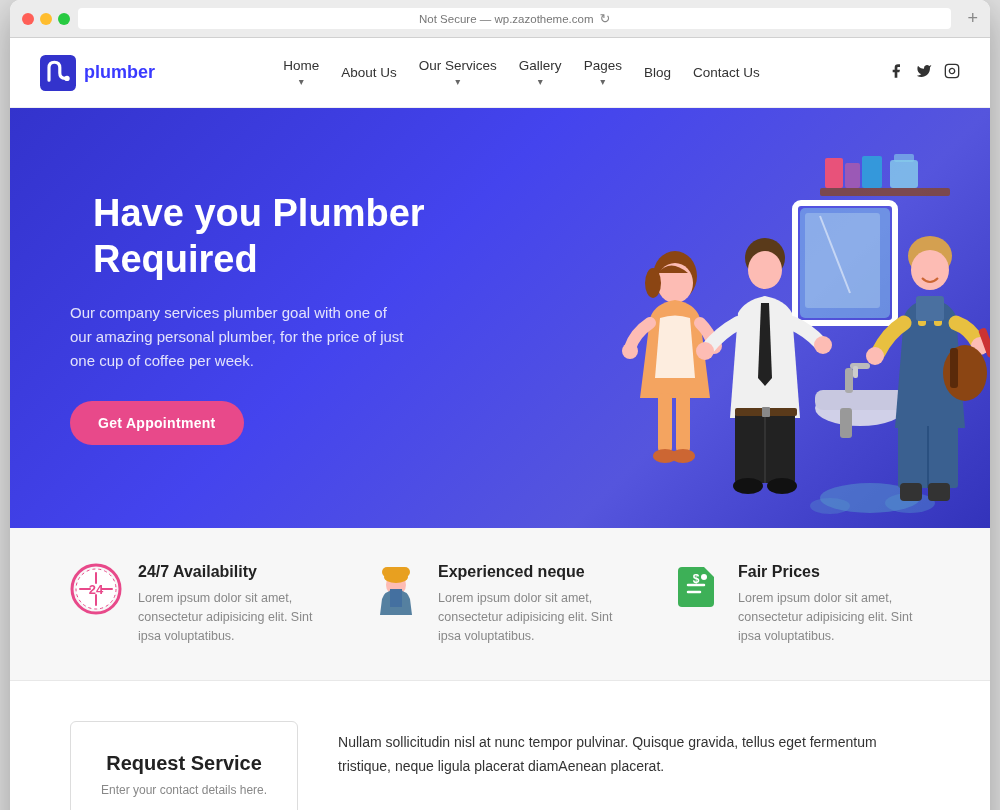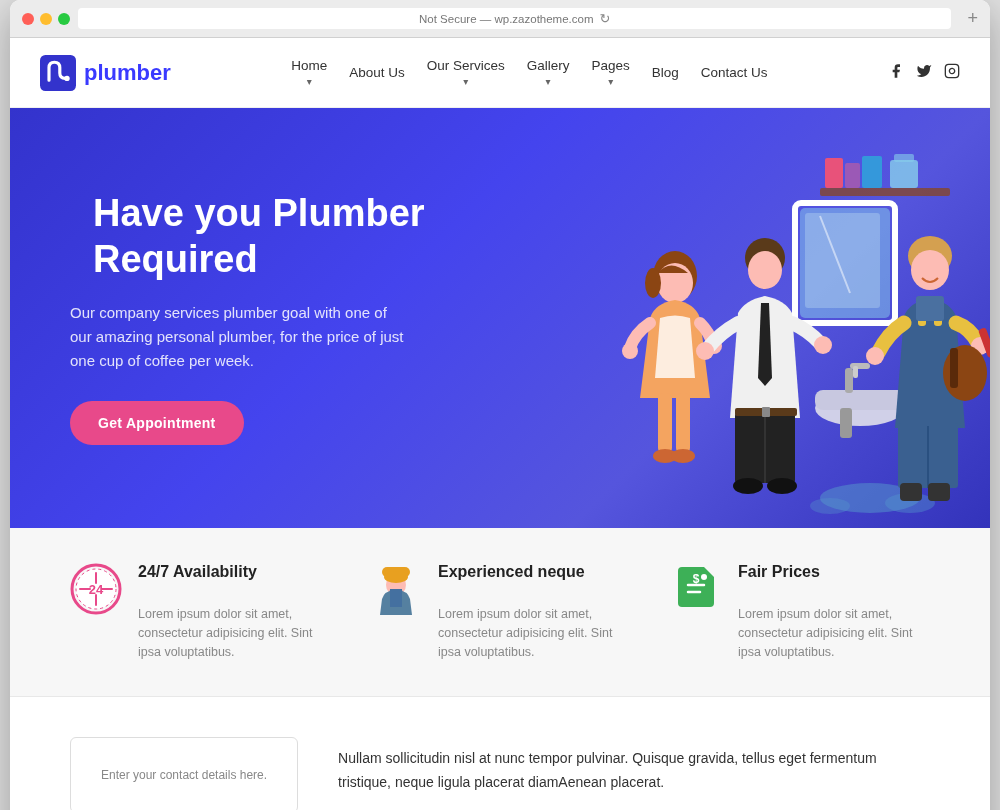--- a/index.html
+++ b/index.html
@@ -52,21 +52,21 @@
       align-items: center;
       justify-content: space-between;
       height: 70px;
       border-bottom: 1px solid #f0f0f0;
     }
     .logo {
       display: flex;
       align-items: center;
       gap: 8px;
       color: #3a3aff;
-      font-size: 22px;
+      font-size: 18px;
       font-weight: 700;
       text-decoration: none;
     }
     .logo-icon {
       width: 36px;
       height: 36px;
     }
     .nav-links {
       display: flex;
       align-items: center;
@@ -171,21 +171,21 @@
       height: 52px;
       flex-shrink: 0;
       display: flex;
       align-items: center;
       justify-content: center;
     }
     .feature-text h3 {
       font-size: 16px;
       font-weight: 700;
       color: #222;
-      margin-bottom: 24px;
+      margin-bottom: 8px;
     }
     .feature-text p {
       font-size: 12.5px;
       color: #888;
       line-height: 1.5;
     }
     
     
     .bottom-section {
       background: #fff;
@@ -478,18 +478,19 @@
       <div class="feature-text">
         <h3>Fair Prices</h3>
         <p>Lorem ipsum dolor sit amet, consectetur adipisicing elit. Sint ipsa voluptatibus.</p>
       </div>
     </div>
 
   </div>
 
   <div class="bottom-section">
     <div class="request-service-box">
+      <h2>Request Service</h2>
       <p>Enter your contact details here.</p>
     </div>
     <div class="bottom-text">Nullam sollicitudin nisl at nunc tempor pulvinar. Quisque gravida, tellus eget fermentum tristique, neque ligula placerat diamAenean placerat.</div>
   </div>
 
 </div>
 
 </body></html>

